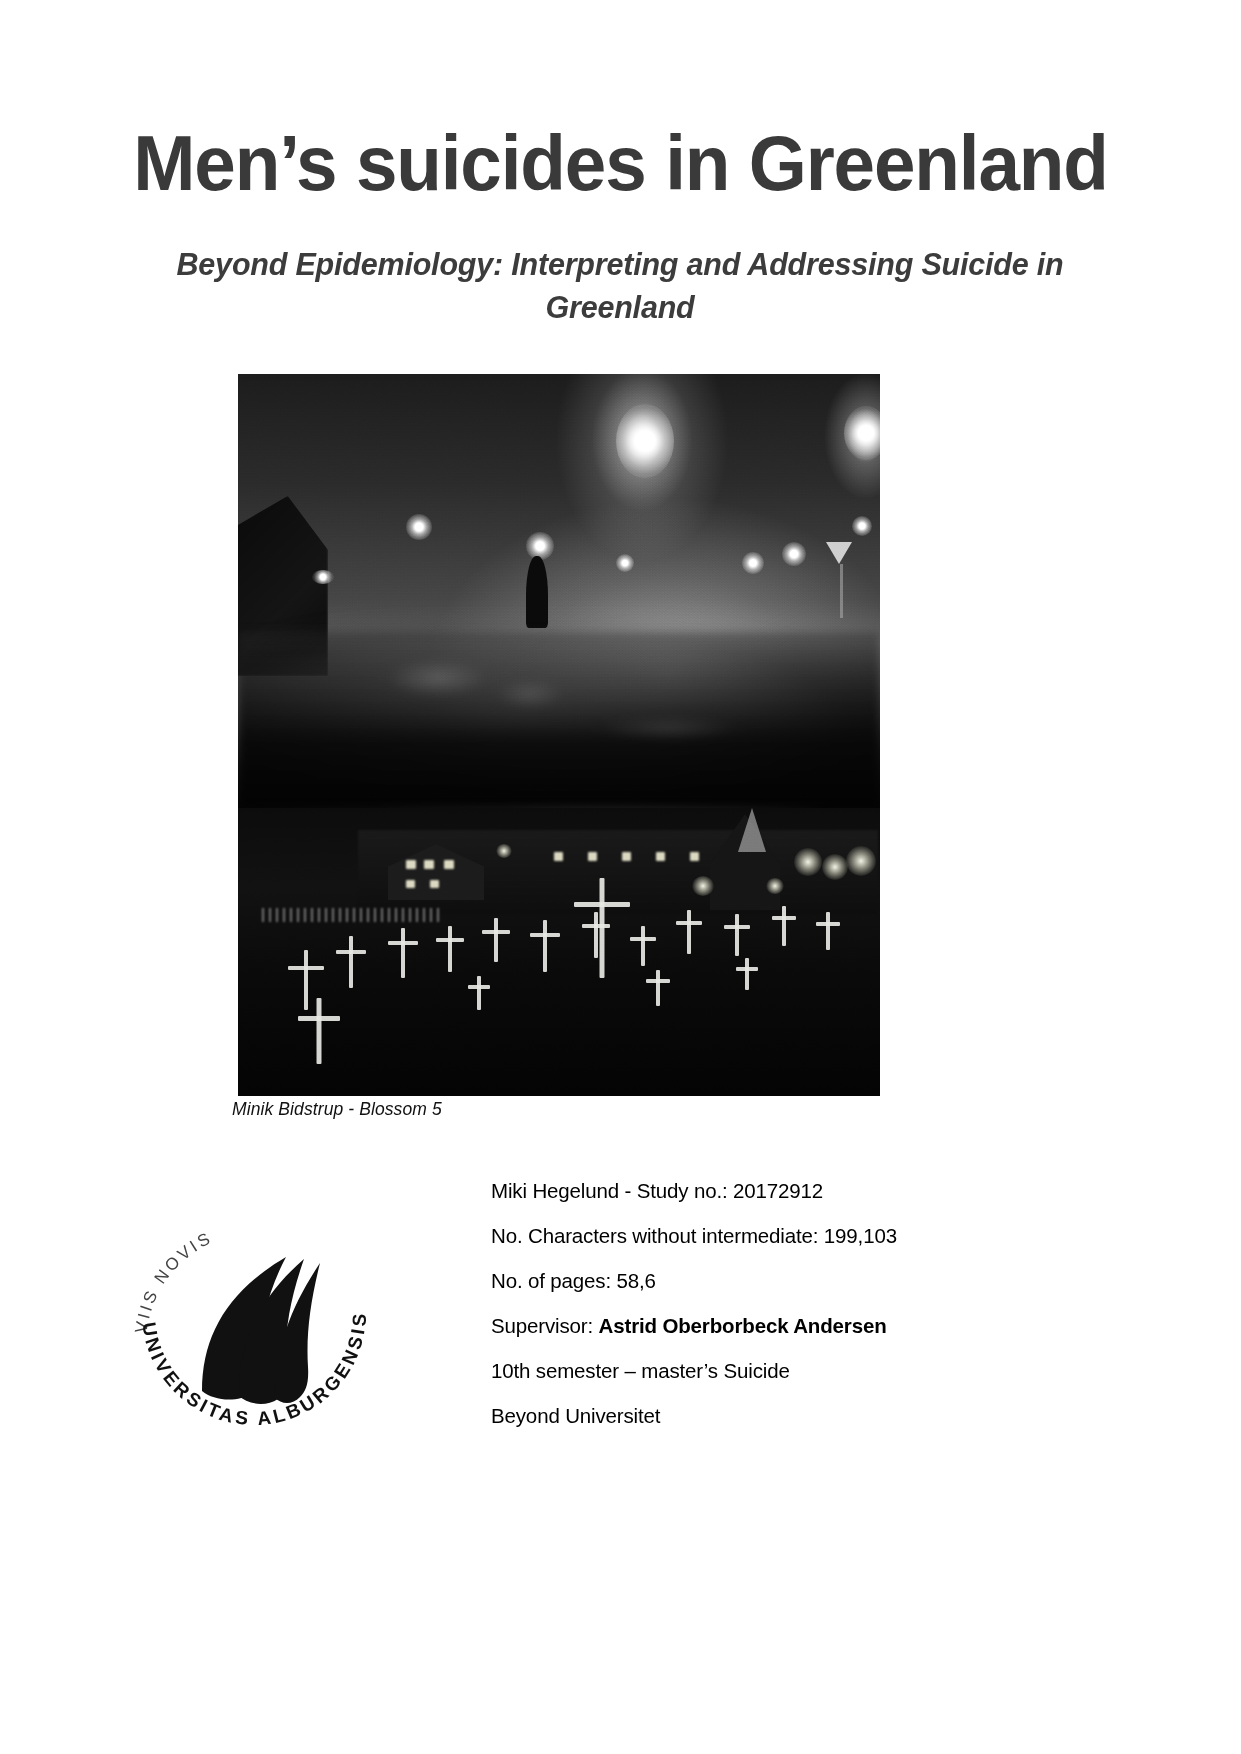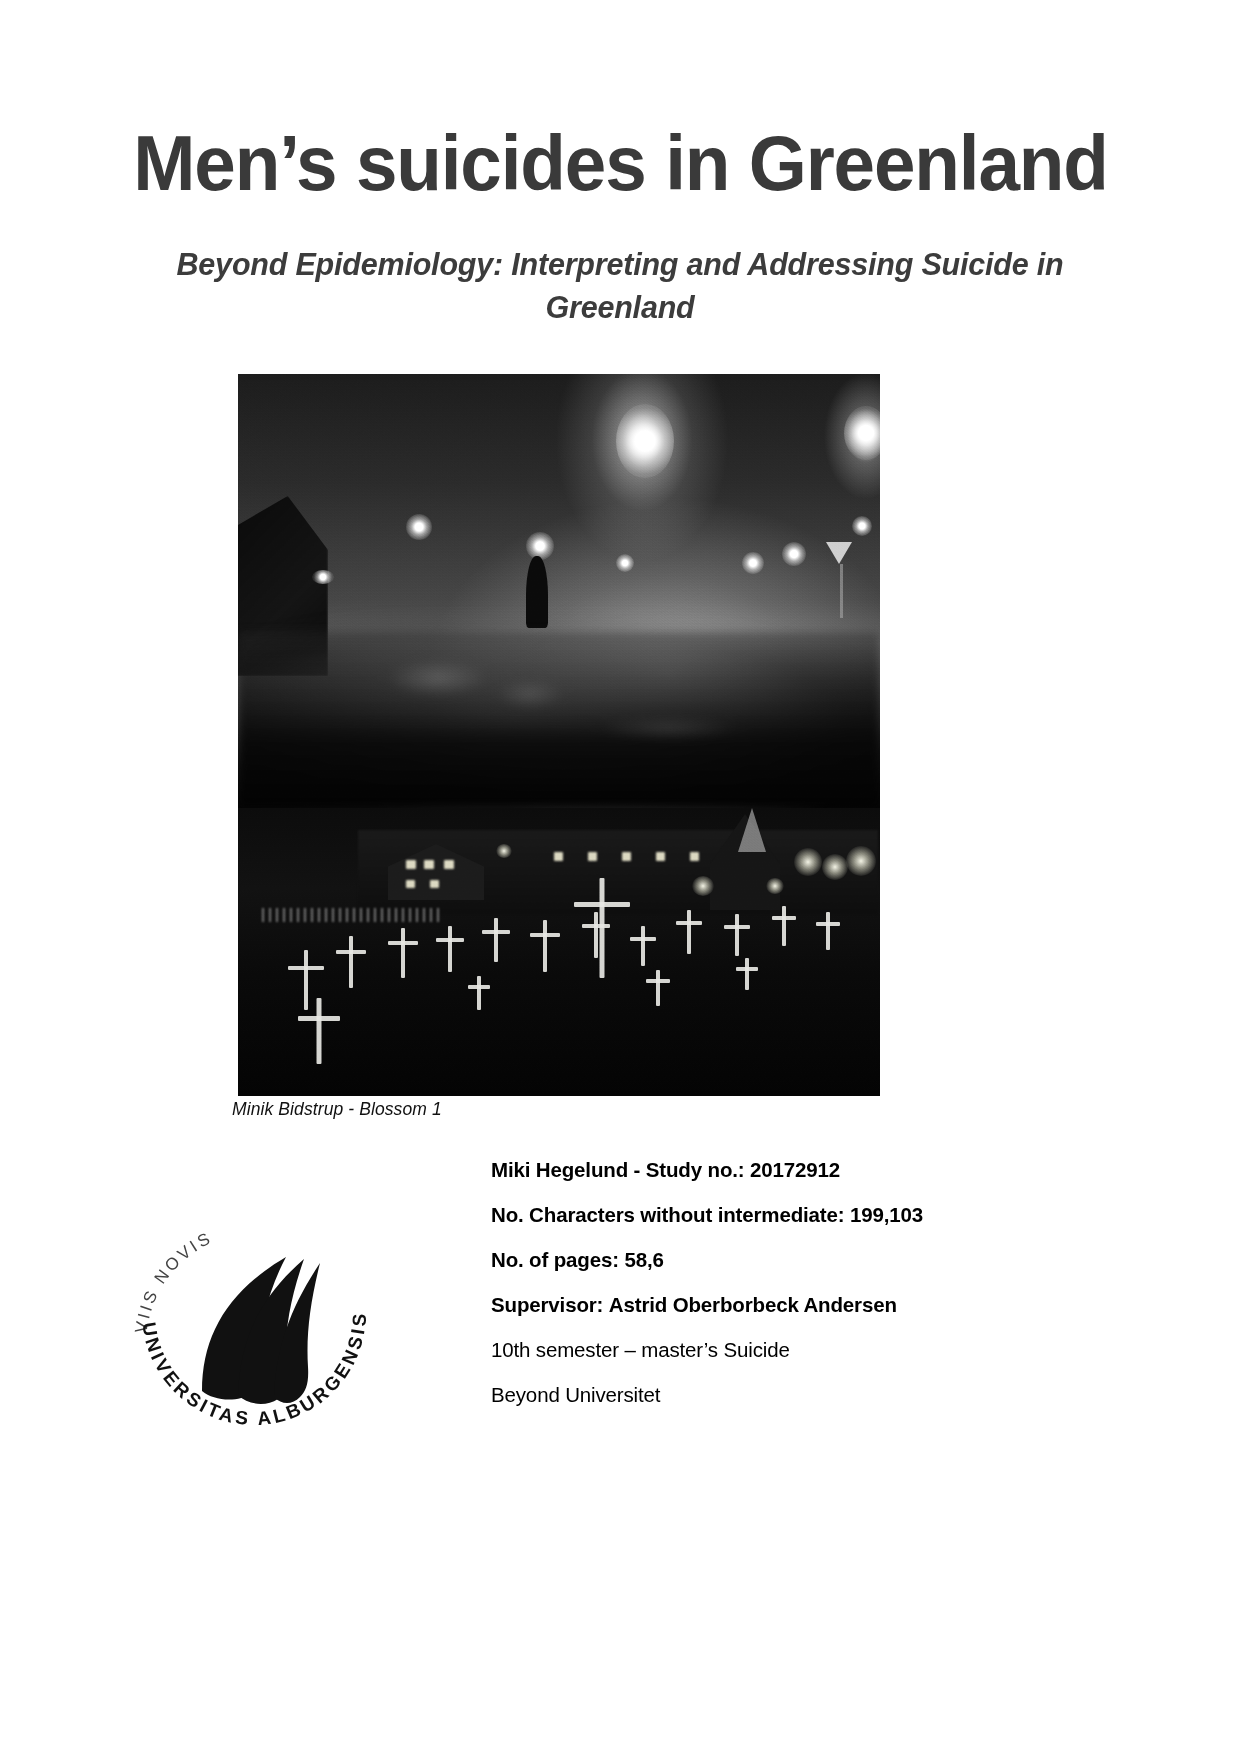--- a/index.html
+++ b/index.html
@@ -259,22 +259,22 @@
     width: 620px;
   }
   .meta .row {
     font-size: 20.5px;
     line-height: 1.0;
     margin-bottom: 24.5px;
     color: #000;
     white-space: nowrap;
     letter-spacing: -0.15px;
   }
-  .meta .row.bold { font-weight: 700; }
-  .meta .row .lbl { font-weight: 700; }
+  .meta .row.bold { font-weight: 400; margin-top: 21px; }
+  .meta .row .lbl { font-weight: 400; }
   .meta .row .val { font-weight: 700; }
 </style>
 </head>
 <body>
 
 <div class="page">
 
   <div class="title">Men’s suicides in Greenland</div>
 
   <div class="subtitle">Beyond Epidemiology: Interpreting and Addressing Suicide in Greenland</div>
@@ -398,21 +398,21 @@
         </div>
       <div class="cross" style="left:498px; top:150px; width:22px; height:32px;">
           <div class="h" style="top:9px;"></div>
           <div class="v" style="height:32px;"></div>
         </div>
 
       <div class="grain" style="opacity:0.3;"></div>
     </div>
   </div>
 
-  <div class="caption">Minik Bidstrup - Blossom 1</div>
+  <div class="caption">Minik Bidstrup - Blossom 5</div>
 
   <div class="logo">
     <svg viewBox="0 0 270 230" xmlns="http://www.w3.org/2000/svg" aria-hidden="true">
       <defs>
         <path id="arcTop" d="M 28 150 A 112 112 0 0 1 150 38" fill="none"></path>
         <path id="arcBottom" d="M 24 118 A 112 112 0 0 0 248 118" fill="none"></path>
       </defs>
 
       <g fill="#111111">
         <path d="M 84 196 C 84 140 110 96 168 62 C 150 96 142 130 142 166 C 142 182 140 192 134 198 C 120 208 96 206 84 196 Z"></path>

